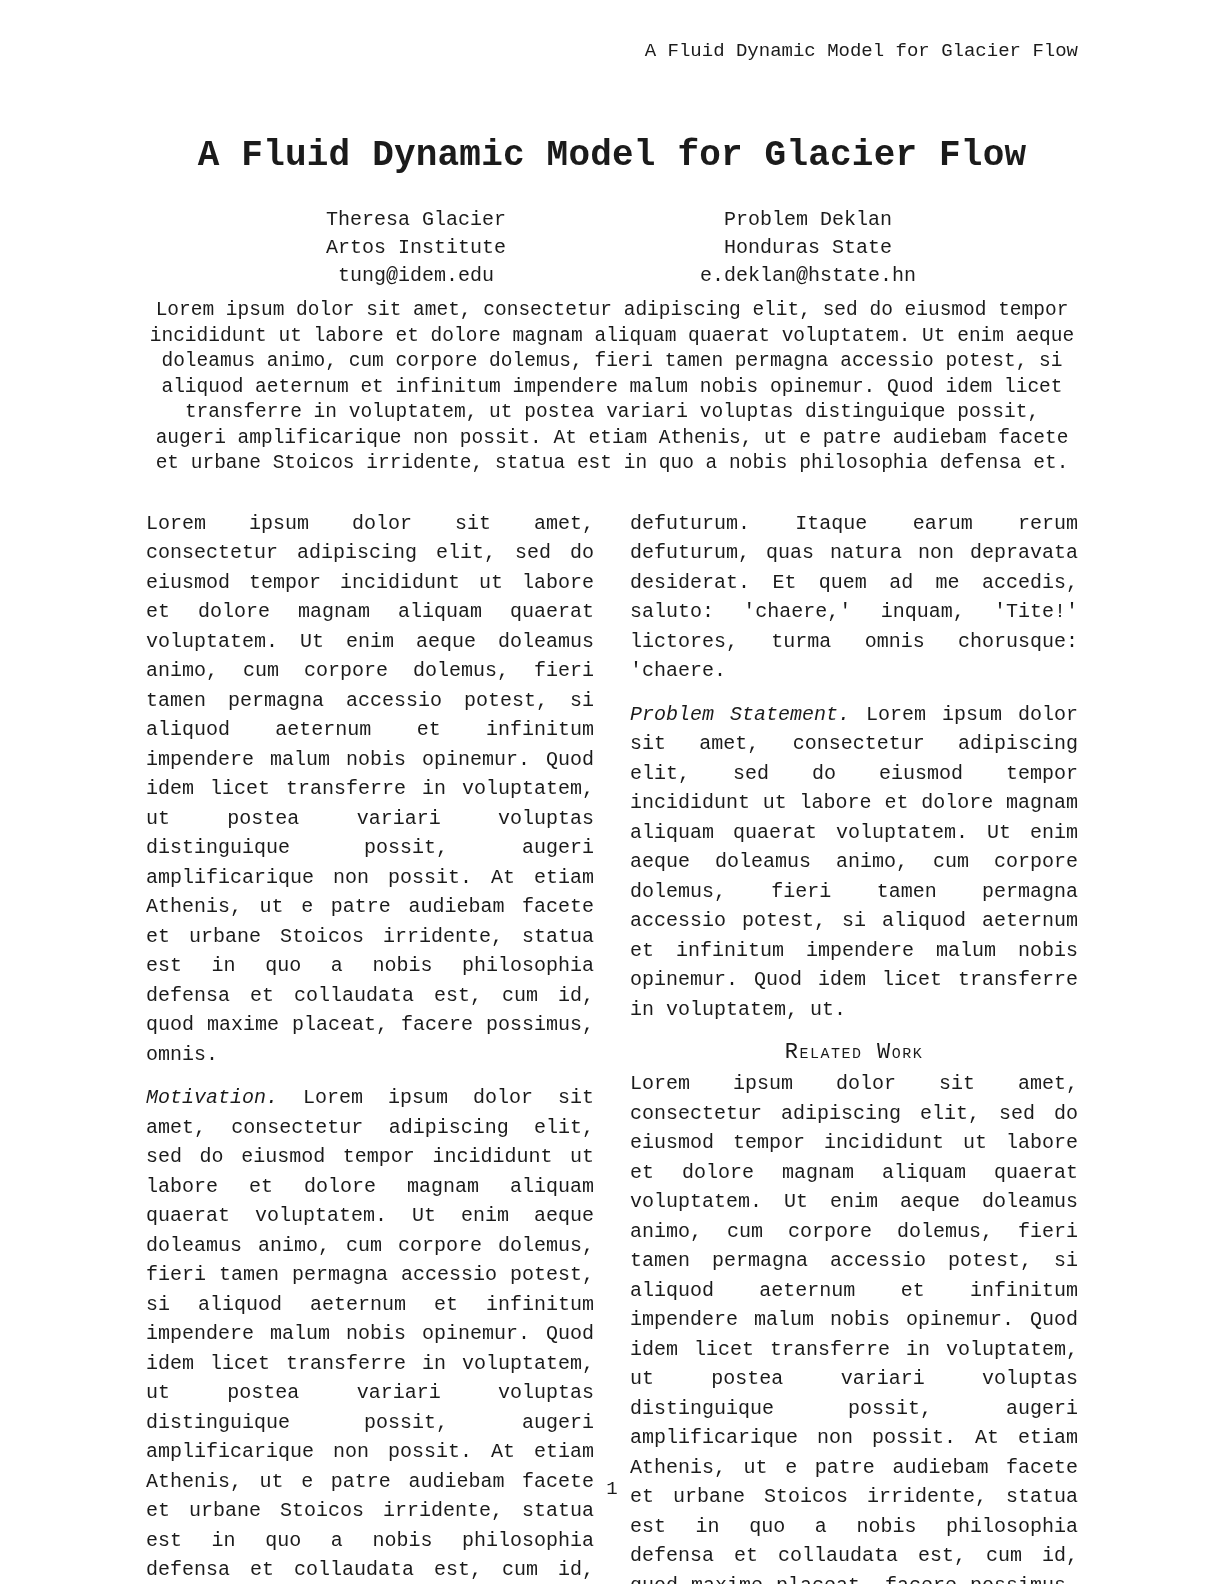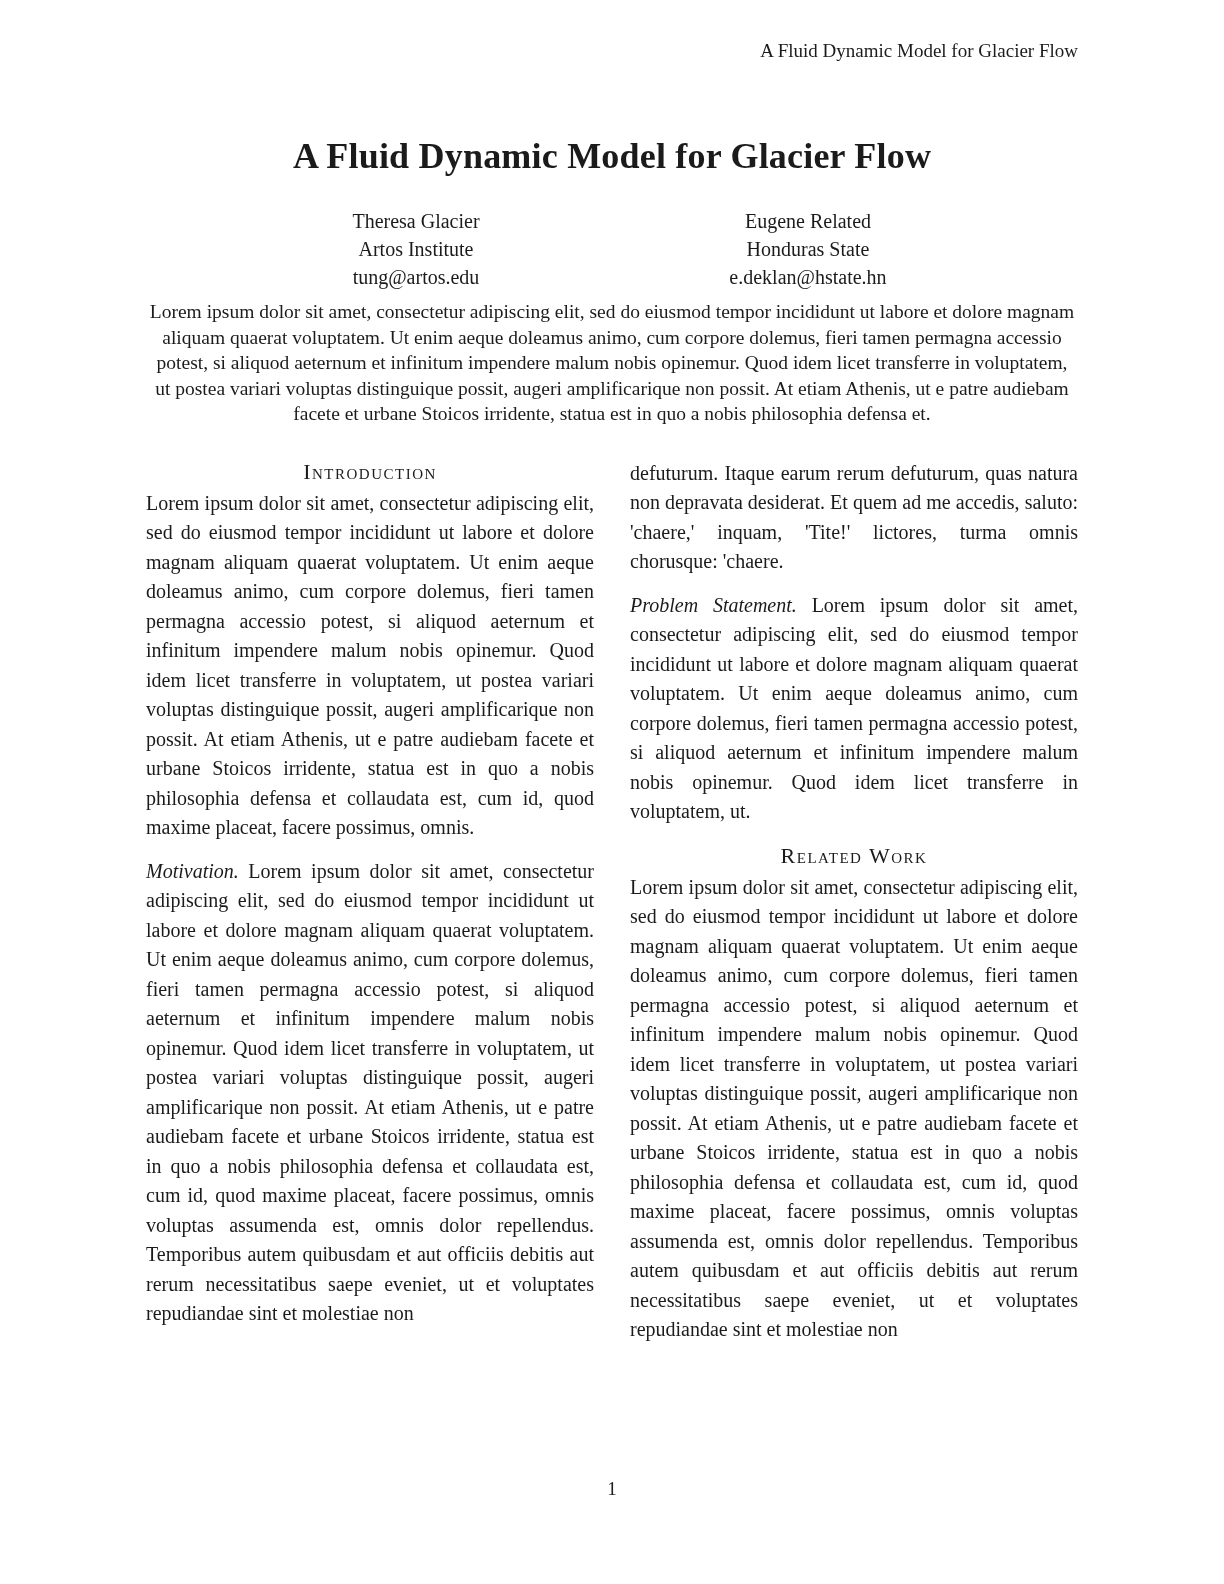--- a/index.html
+++ b/index.html
@@ -3,21 +3,21 @@
 <meta charset="utf-8">
 <style>
   html, body { margin: 0; padding: 0; background: #ffffff; }
   .page {
     position: relative;
     width: 1224px;
     height: 1584px;
     margin: 0 auto;
     background: #ffffff;
     color: #1b1b1b;
-    font-family: Liberation Serif, serif;
+    font-family: Liberation Mono, monospace;
     overflow: hidden;
   }
   .running-header {
     position: absolute;
     top: 40px;
     right: 146px;
     font-size: 19px;
     color: #1b1b1b;
   }
   .title {
@@ -99,36 +99,35 @@
 <div class="page">
 
   <div class="running-header">A Fluid Dynamic Model for Glacier Flow</div>
 
   <h1 class="title">A Fluid Dynamic Model for Glacier Flow</h1>
 
   <div class="authors">
     <div class="author">
       <div>Theresa Glacier</div>
       <div>Artos Institute</div>
-      <div>tung@artos.edu</div>
+      <div>tung@idem.edu</div>
     </div>
     <div class="author">
-      <div>Eugene Related</div>
+      <div>Problem Deklan</div>
       <div>Honduras State</div>
       <div>e.deklan@hstate.hn</div>
     </div>
   </div>
 
 
   <p class="abstract-text">Lorem ipsum dolor sit amet, consectetur adipiscing elit, sed do eiusmod tempor incididunt ut labore et dolore magnam aliquam quaerat voluptatem. Ut enim aeque doleamus animo, cum corpore dolemus, fieri tamen permagna accessio potest, si aliquod aeternum et infinitum impendere malum nobis opinemur. Quod idem licet transferre in voluptatem, ut postea variari voluptas distinguique possit, augeri amplificarique non possit. At etiam Athenis, ut e patre audiebam facete et urbane Stoicos irridente, statua est in quo a nobis philosophia defensa et.</p>
 
   <div class="columns">
 
     <div class="col">
-      <h2 class="section-heading">Introduction</h2>
       <p class="body-para">Lorem ipsum dolor sit amet, consectetur adipiscing elit, sed do eiusmod tempor incididunt ut labore et dolore magnam aliquam quaerat voluptatem. Ut enim aeque doleamus animo, cum corpore dolemus, fieri tamen permagna accessio potest, si aliquod aeternum et infinitum impendere malum nobis opinemur. Quod idem licet transferre in voluptatem, ut postea variari voluptas distinguique possit, augeri amplificarique non possit. At etiam Athenis, ut e patre audiebam facete et urbane Stoicos irridente, statua est in quo a nobis philosophia defensa et collaudata est, cum id, quod maxime placeat, facere possimus, omnis.</p>
       <p class="body-para"><span class="runin-label">Motivation.</span> <span>Lorem ipsum dolor sit amet, consectetur adipiscing elit, sed do eiusmod tempor incididunt ut labore et dolore magnam aliquam quaerat voluptatem. Ut enim aeque doleamus animo, cum corpore dolemus, fieri tamen permagna accessio potest, si aliquod aeternum et infinitum impendere malum nobis opinemur. Quod idem licet transferre in voluptatem, ut postea variari voluptas distinguique possit, augeri amplificarique non possit. At etiam Athenis, ut e patre audiebam facete et urbane Stoicos irridente, statua est in quo a nobis philosophia defensa et collaudata est, cum id, quod maxime placeat, facere possimus, omnis voluptas assumenda est, omnis dolor repellendus. Temporibus autem quibusdam et aut officiis debitis aut rerum necessitatibus saepe eveniet, ut et voluptates repudiandae sint et molestiae non</span></p>
     </div>
 
     <div class="col">
       <p class="body-para">defuturum. Itaque earum rerum defuturum, quas natura non depravata desiderat. Et quem ad me accedis, saluto: 'chaere,' inquam, 'Tite!' lictores, turma omnis chorusque: 'chaere.</p>
       <p class="body-para"><span class="runin-label">Problem Statement.</span> <span>Lorem ipsum dolor sit amet, consectetur adipiscing elit, sed do eiusmod tempor incididunt ut labore et dolore magnam aliquam quaerat voluptatem. Ut enim aeque doleamus animo, cum corpore dolemus, fieri tamen permagna accessio potest, si aliquod aeternum et infinitum impendere malum nobis opinemur. Quod idem licet transferre in voluptatem, ut.</span></p>
       <h2 class="section-heading spaced-above">Related Work</h2>
       <p class="body-para">Lorem ipsum dolor sit amet, consectetur adipiscing elit, sed do eiusmod tempor incididunt ut labore et dolore magnam aliquam quaerat voluptatem. Ut enim aeque doleamus animo, cum corpore dolemus, fieri tamen permagna accessio potest, si aliquod aeternum et infinitum impendere malum nobis opinemur. Quod idem licet transferre in voluptatem, ut postea variari voluptas distinguique possit, augeri amplificarique non possit. At etiam Athenis, ut e patre audiebam facete et urbane Stoicos irridente, statua est in quo a nobis philosophia defensa et collaudata est, cum id, quod maxime placeat, facere possimus, omnis voluptas assumenda est, omnis dolor repellendus. Temporibus autem quibusdam et aut officiis debitis aut rerum necessitatibus saepe eveniet, ut et voluptates repudiandae sint et molestiae non</p>
     </div>

